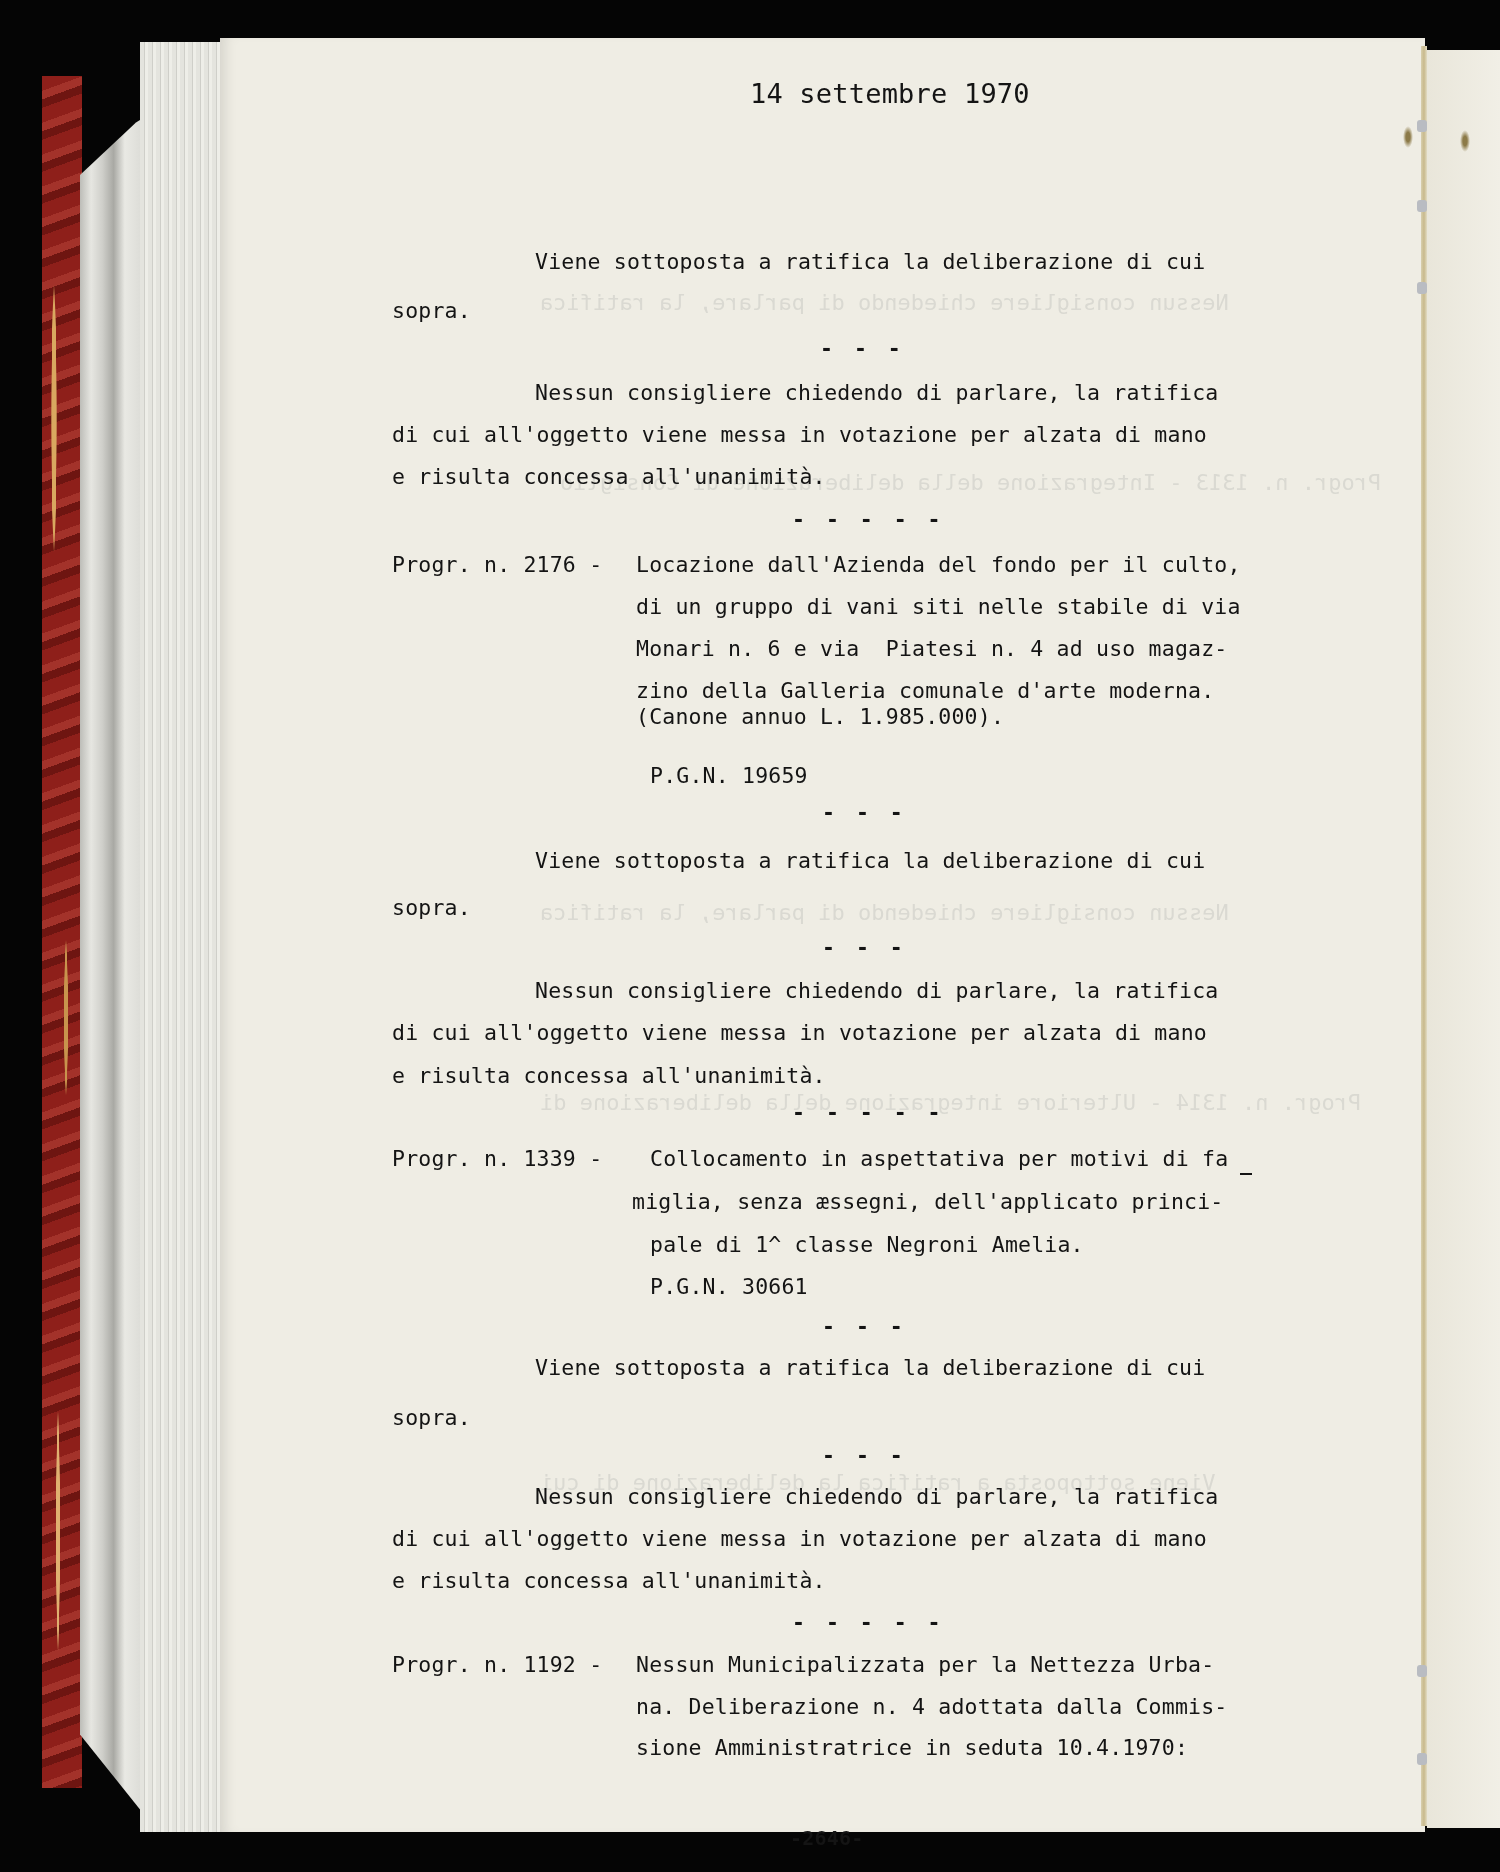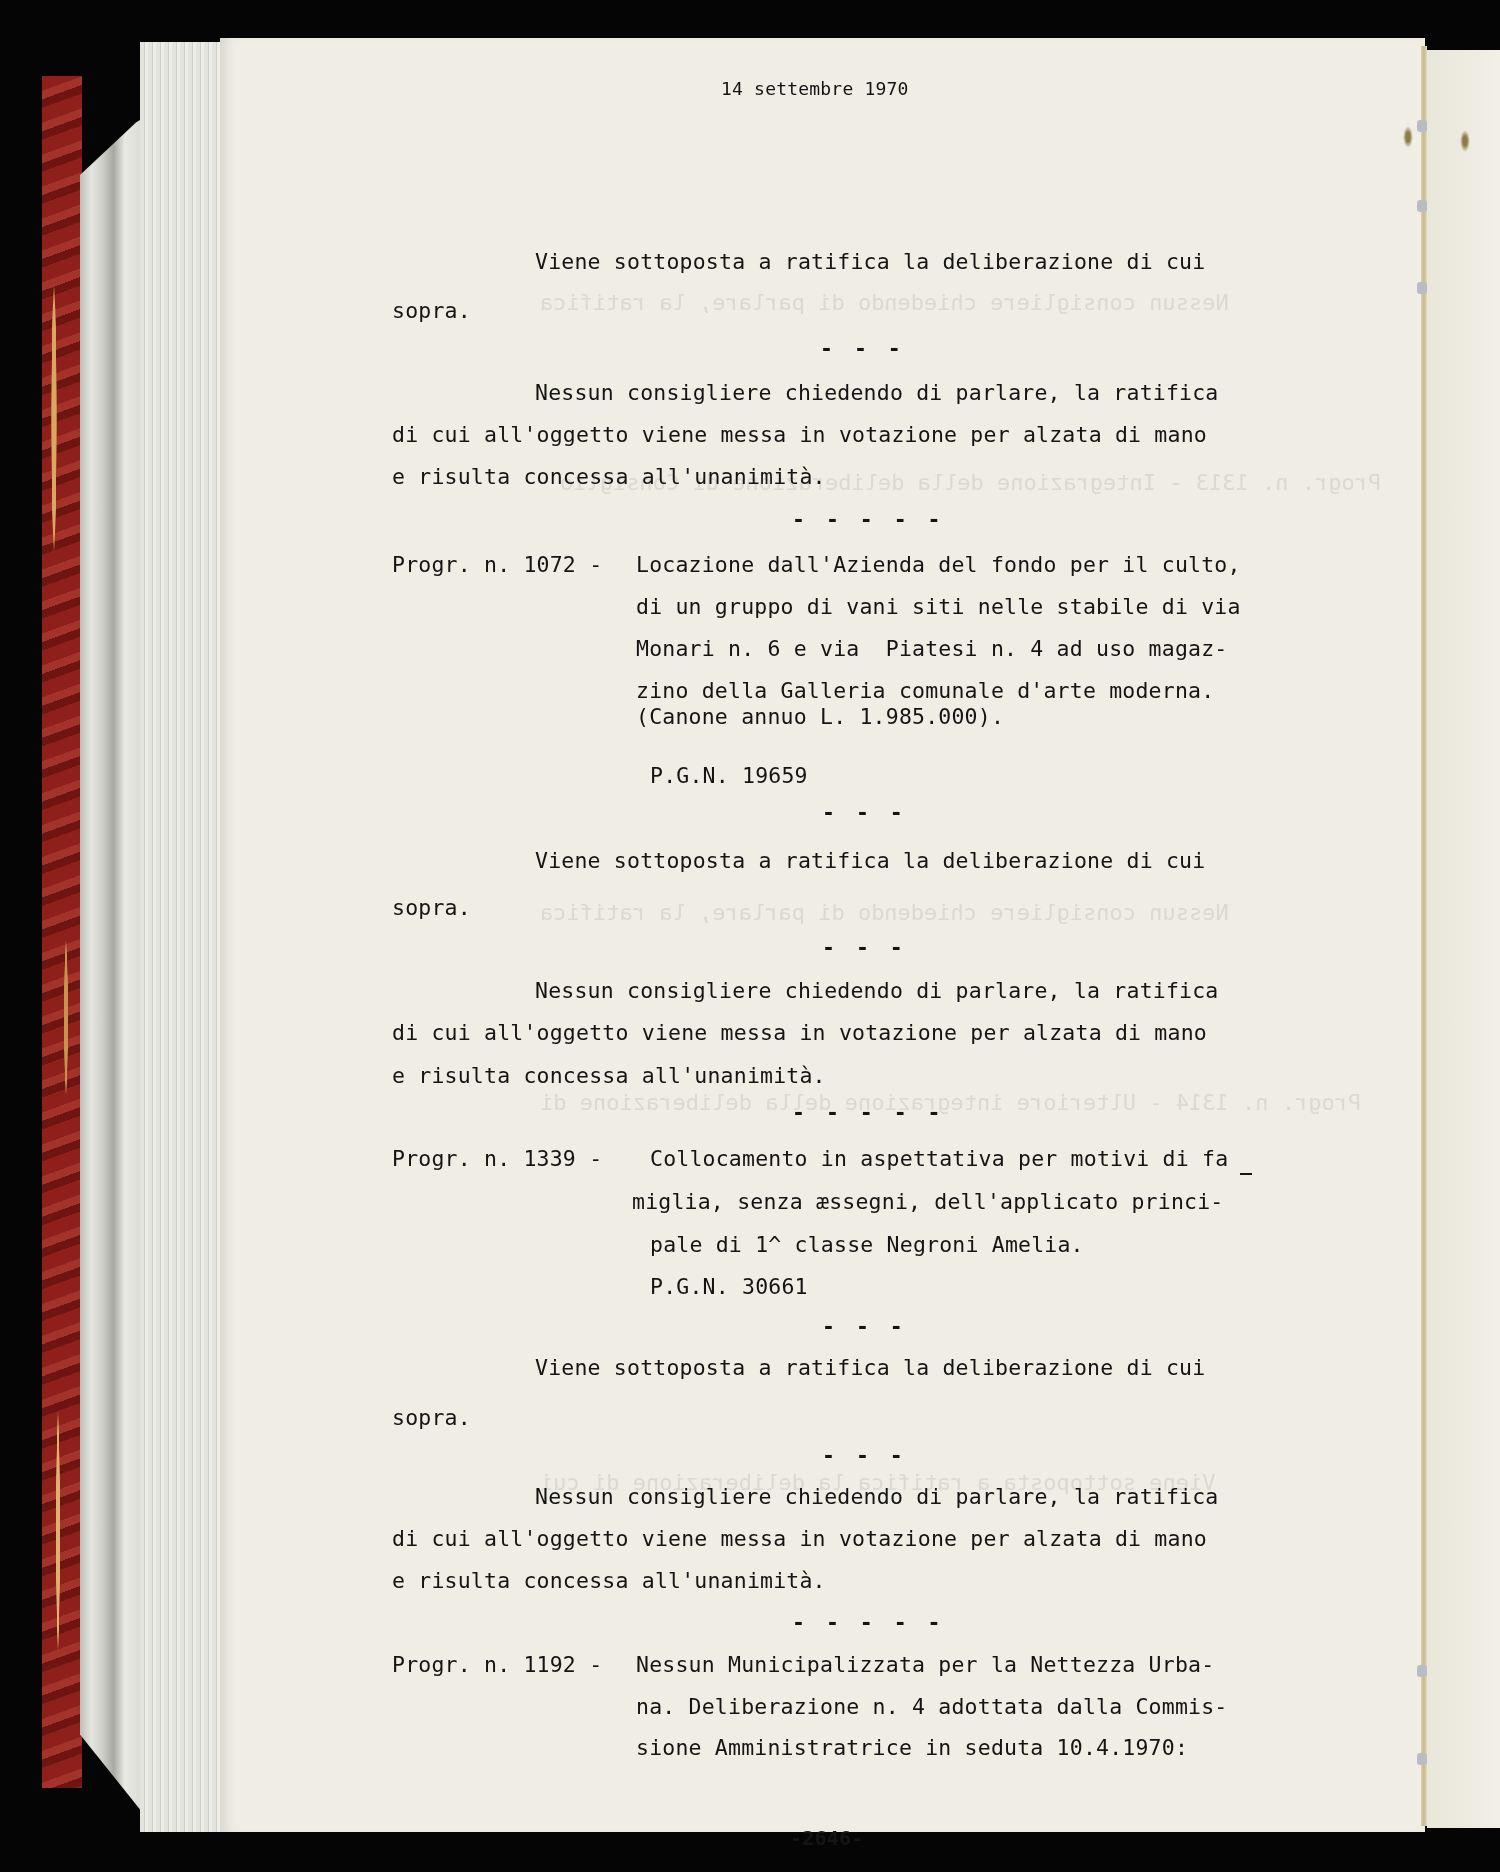--- a/index.html
+++ b/index.html
@@ -56,21 +56,21 @@
   .ghost {
     position: absolute; color: rgba(120,125,130,0.18);
     font-size: 22px; white-space: pre; transform: scaleX(-1);
     pointer-events: none;
   }
   
   .tw {
     position: absolute; color: #141414; font-size: 21.5px;
     white-space: pre; letter-spacing: 0.2px;
   }
-  .date { left: 721px; top: 78px; font-size: 18px; }
+  .date { left: 750px; top: 78px; font-size: 27px; }
   .sep { font-weight: bold; letter-spacing: 4px; }
   .page-num { left: 790px; top: 1826px; font-weight: bold; font-size: 20px; }
   .u-bar { position: absolute; width: 12px; height: 2px; background: #141414; }
 </style>
 </head>
 <body>
 
 <div class="cover-left"></div>
 <div class="stack-left"></div>
 <div class="stack-lines"></div>
@@ -96,21 +96,21 @@
 
 <div class="tw" style="left:535px;top:249px">Viene sottoposta a ratifica la deliberazione di cui</div>
 <div class="tw" style="left:392px;top:298px">sopra.</div>
 <div class="tw sep" style="left:820px;top:336px">- - -</div>
 
 <div class="tw" style="left:535px;top:380px">Nessun consigliere chiedendo di parlare, la ratifica</div>
 <div class="tw" style="left:392px;top:422px">di cui all'oggetto viene messa in votazione per alzata di mano</div>
 <div class="tw" style="left:392px;top:464px">e risulta concessa all'unanimità.</div>
 <div class="tw sep" style="left:792px;top:507px">- - - - -</div>
 
-<div class="tw" style="left:392px;top:552px">Progr. n. 1072 -</div>
+<div class="tw" style="left:392px;top:552px">Progr. n. 2176 -</div>
 <div class="tw" style="left:636px;top:552px">Locazione dall'Azienda del fondo per il culto,</div>
 <div class="tw" style="left:636px;top:594px">di un gruppo di vani siti nelle stabile di via</div>
 <div class="tw" style="left:636px;top:636px">Monari n. 6 e via  Piatesi n. 4 ad uso magaz-</div>
 <div class="tw" style="left:636px;top:678px">zino della Galleria comunale d'arte moderna.</div>
 <div class="tw" style="left:636px;top:704px">(Canone annuo L. 1.985.000).</div>
 <div class="tw" style="left:650px;top:763px">P.G.N. 19659</div>
 <div class="tw sep" style="left:822px;top:800px">- - -</div>
 
 <div class="tw" style="left:535px;top:848px">Viene sottoposta a ratifica la deliberazione di cui</div>
 <div class="tw" style="left:392px;top:895px">sopra.</div>

